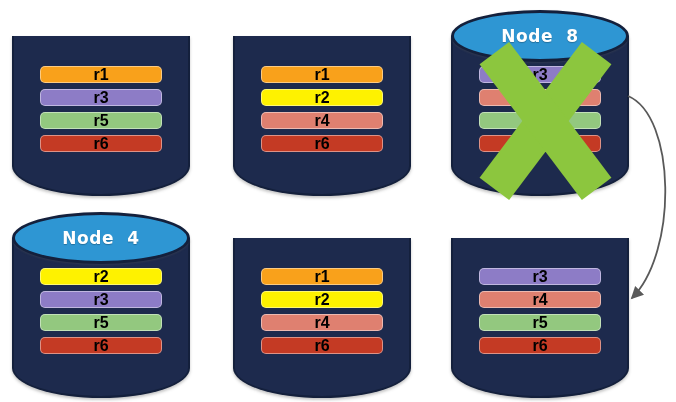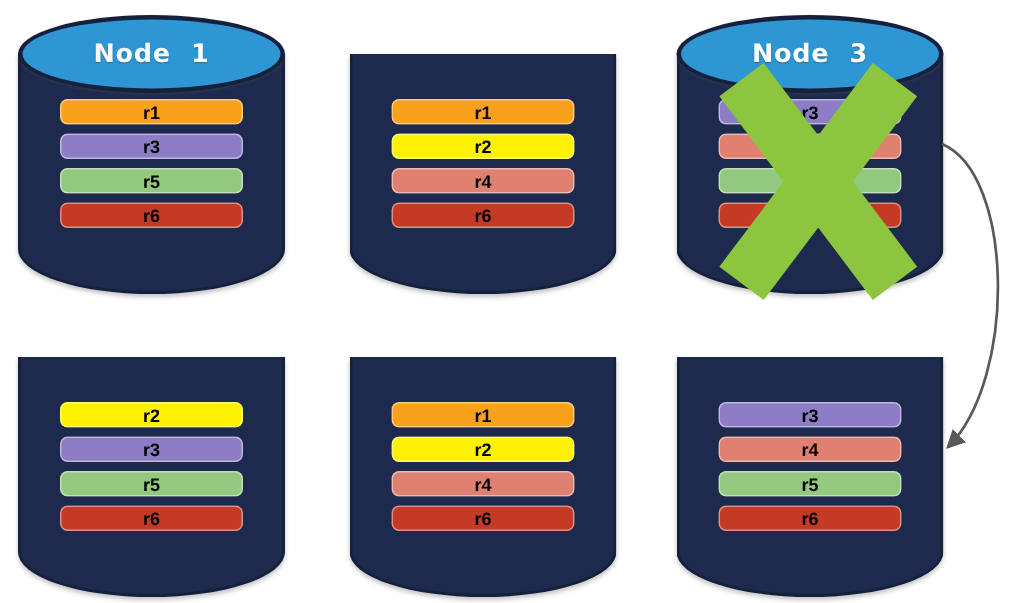--- a/index.html
+++ b/index.html
@@ -30,43 +30,40 @@
   .bars {
     position:absolute; left:0; top:56px; width:178px; z-index:3;
     display:flex; flex-direction:column; align-items:center; gap:6px;
   }
   .bar {
     width:122px; height:17px; box-sizing:border-box; border-radius:5px;
     border:1.5px solid rgba(255,255,255,0.45);
     display:flex; align-items:center; justify-content:center;
   }
   .bar-label {
-    color:#000000; font-weight:bold; font-size:12px; line-height:1;
+    color:#000000; font-weight:bold; font-size:16px; line-height:1;
   }
   .xmark { position:absolute; left:487px; top:46px; width:116px; height:150px; z-index:6; }
   .xbar {
     position:absolute; left:50%; top:50%; width:37px; height:170px;
     margin:-85px 0 0 -18.5px; background:var(--x-color);
   }
   .xbar.a { transform:rotate(37deg); }
   .xbar.b { transform:rotate(-37deg); }
   .arrow { position:absolute; left:598px; top:82px; z-index:5; overflow:visible; }
   .arrow path.curve { fill:none; stroke:var(--arrow-color); stroke-width:1.8; }
   .arrow marker path { fill:var(--arrow-color); }
 </style>
 </head>
 <body>
 
 <div class="canvas">
   <div id="nodes">
       <div class="node" style="left: 12px; top: 10px;">
         <div class="cyl-body"></div>
-        <div class="cyl-top">
-          <span class="node-title">Node 1</span>
-        </div>
         <div class="bars">
           <div class="bar" style="background: rgb(249, 161, 27);">
             <span class="bar-label">r1</span>
           </div>
           <div class="bar" style="background: rgb(141, 124, 198);">
             <span class="bar-label">r3</span>
           </div>
           <div class="bar" style="background: rgb(147, 200, 127);">
             <span class="bar-label">r5</span>
           </div>
@@ -88,39 +85,42 @@
             <span class="bar-label">r4</span>
           </div>
           <div class="bar" style="background: rgb(196, 58, 36);">
             <span class="bar-label">r6</span>
           </div>
         </div>
       </div>
       <div class="node" style="left: 451px; top: 10px;">
         <div class="cyl-body"></div>
         <div class="cyl-top">
-          <span class="node-title">Node 3</span>
+          <span class="node-title">Node 8</span>
         </div>
         <div class="bars">
           <div class="bar" style="background: rgb(141, 124, 198);">
             <span class="bar-label">r3</span>
           </div>
           <div class="bar" style="background: rgb(223, 128, 112);">
             <span class="bar-label">r4</span>
           </div>
           <div class="bar" style="background: rgb(147, 200, 127);">
             <span class="bar-label">r5</span>
           </div>
           <div class="bar" style="background: rgb(196, 58, 36);">
             <span class="bar-label">r6</span>
           </div>
         </div>
       </div>
       <div class="node" style="left: 12px; top: 212px;">
         <div class="cyl-body"></div>
+        <div class="cyl-top">
+          <span class="node-title">Node 4</span>
+        </div>
         <div class="bars">
           <div class="bar" style="background: rgb(254, 242, 0);">
             <span class="bar-label">r2</span>
           </div>
           <div class="bar" style="background: rgb(141, 124, 198);">
             <span class="bar-label">r3</span>
           </div>
           <div class="bar" style="background: rgb(147, 200, 127);">
             <span class="bar-label">r5</span>
           </div>

